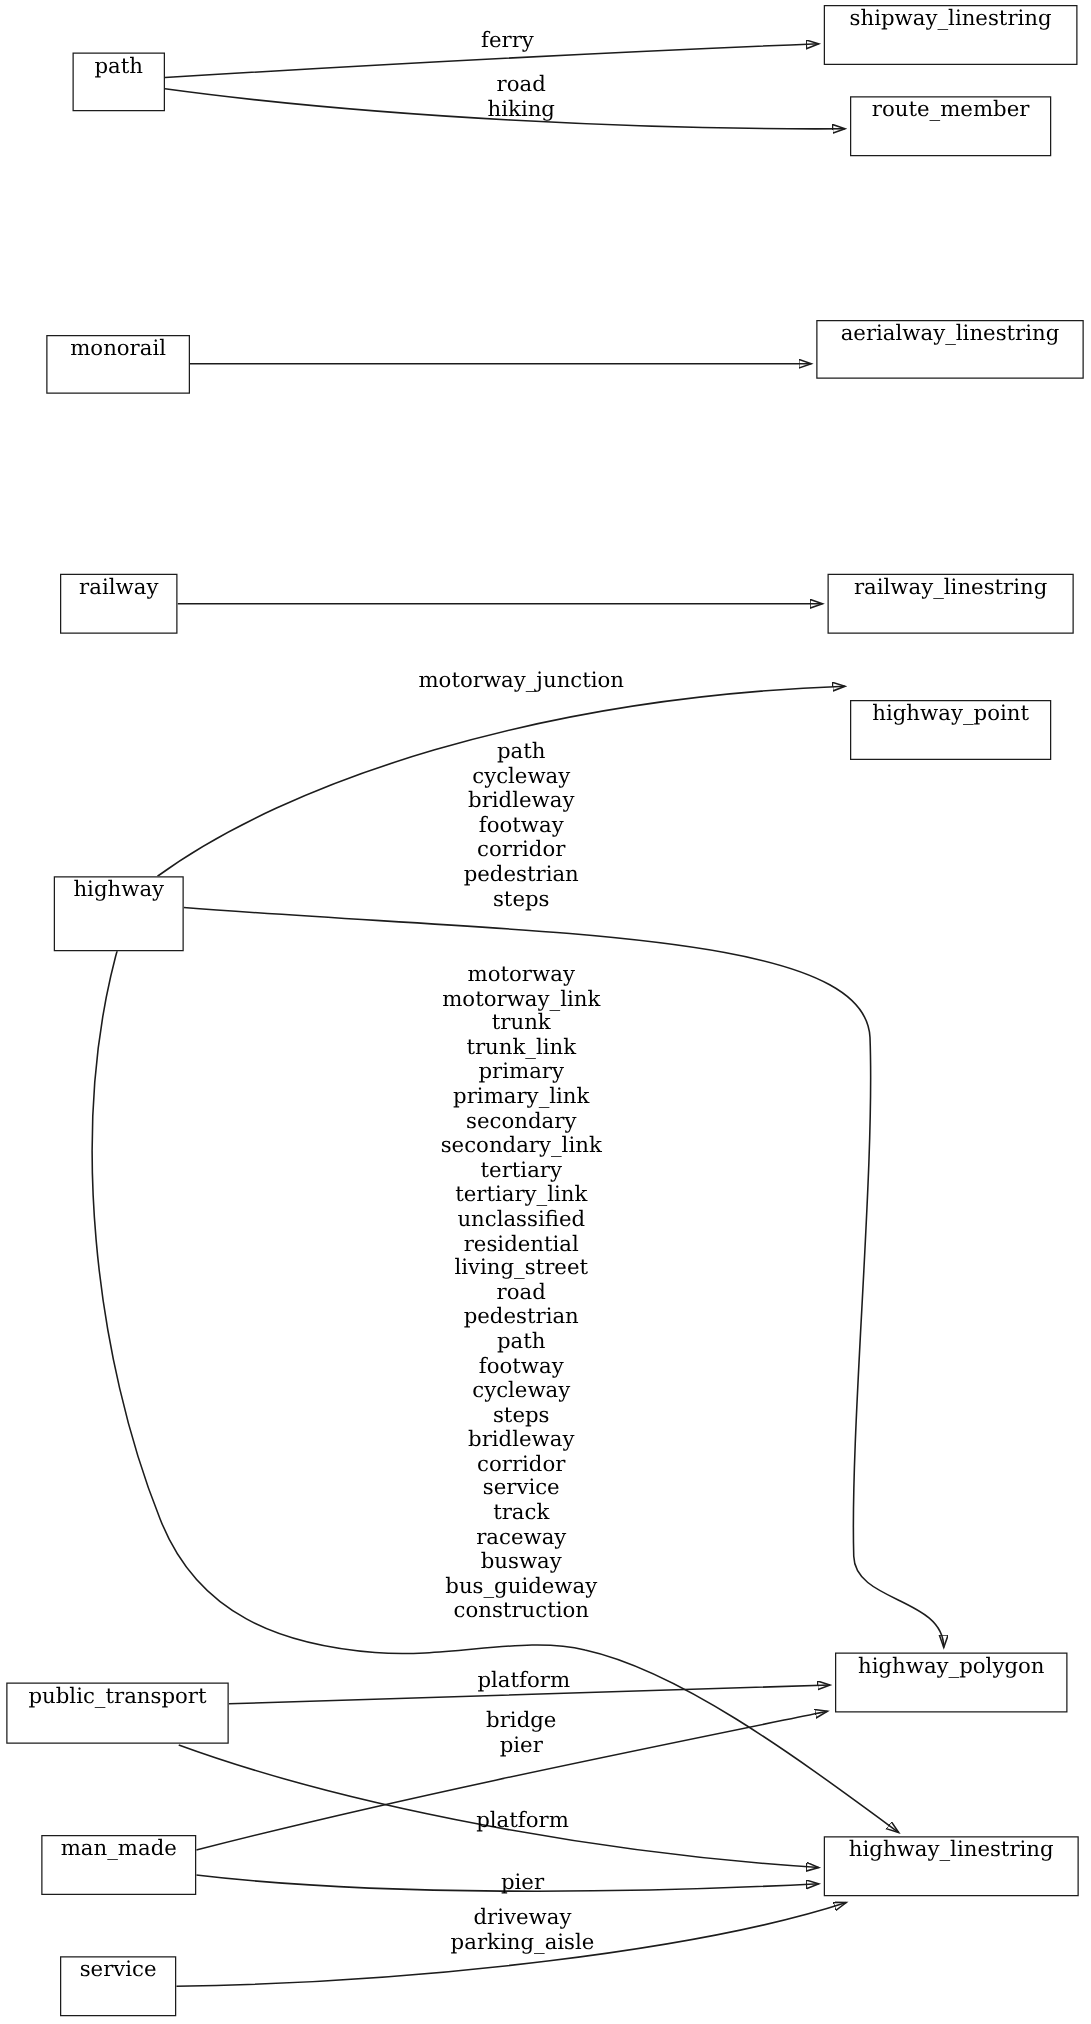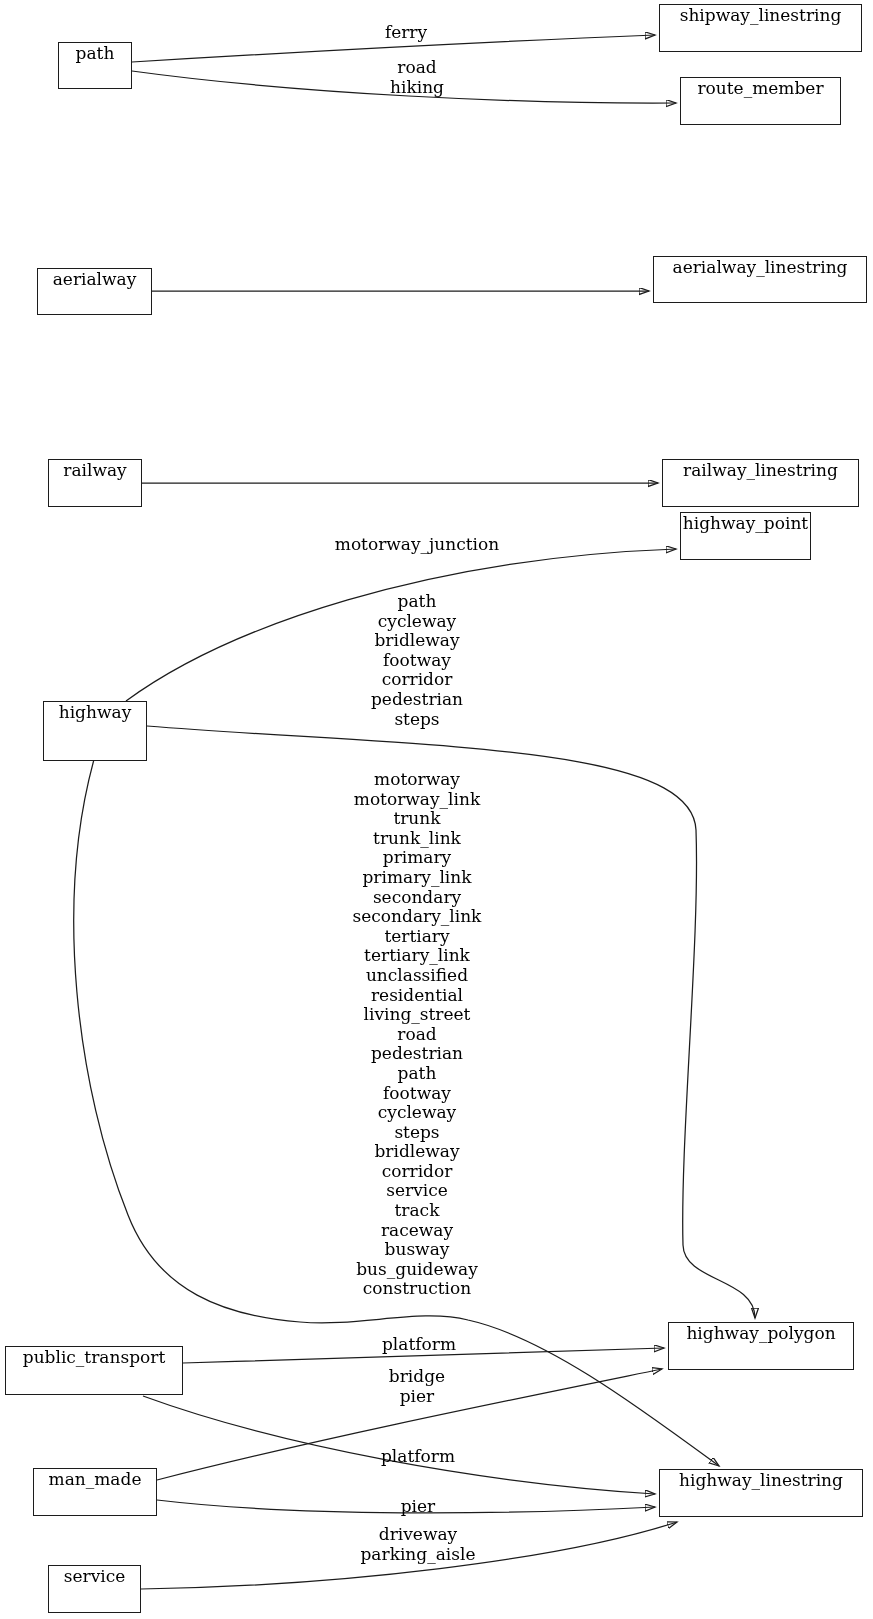--- a/index.html
+++ b/index.html
@@ -47,35 +47,35 @@
   <div class="node" style="left:58px;top:42px;width:74px;height:47px">
     <span>path</span>
   </div>
   <div class="node" style="left:659px;top:4px;width:203px;height:48px">
     <span>shipway_linestring</span>
   </div>
   <div class="node" style="left:680px;top:77px;width:161px;height:48px">
     <span>route_member</span>
   </div>
   <div class="node" style="left:37px;top:268px;width:115px;height:47px">
-    <span>aerialway</span>
+    <span>monorail</span>
   </div>
   <div class="node" style="left:653px;top:256px;width:214px;height:47px">
     <span>aerialway_linestring</span>
   </div>
   <div class="node" style="left:48px;top:459px;width:94px;height:48px">
     <span>railway</span>
   </div>
   <div class="node" style="left:662px;top:459px;width:197px;height:48px">
     <span>railway_linestring</span>
   </div>
   <div class="node" style="left:43px;top:701px;width:104px;height:60px">
     <span>highway</span>
   </div>
-  <div class="node" style="left:680px;top:512px;width:131px;height:48px">
+  <div class="node" style="left:680px;top:560px;width:161px;height:48px">
     <span>highway_point</span>
   </div>
   <div class="node" style="left:668px;top:1322px;width:186px;height:48px">
     <span>highway_polygon</span>
   </div>
   <div class="node" style="left:5px;top:1346px;width:178px;height:49px">
     <span>public_transport</span>
   </div>
   <div class="node" style="left:33px;top:1468px;width:124px;height:48px">
     <span>man_made</span>

